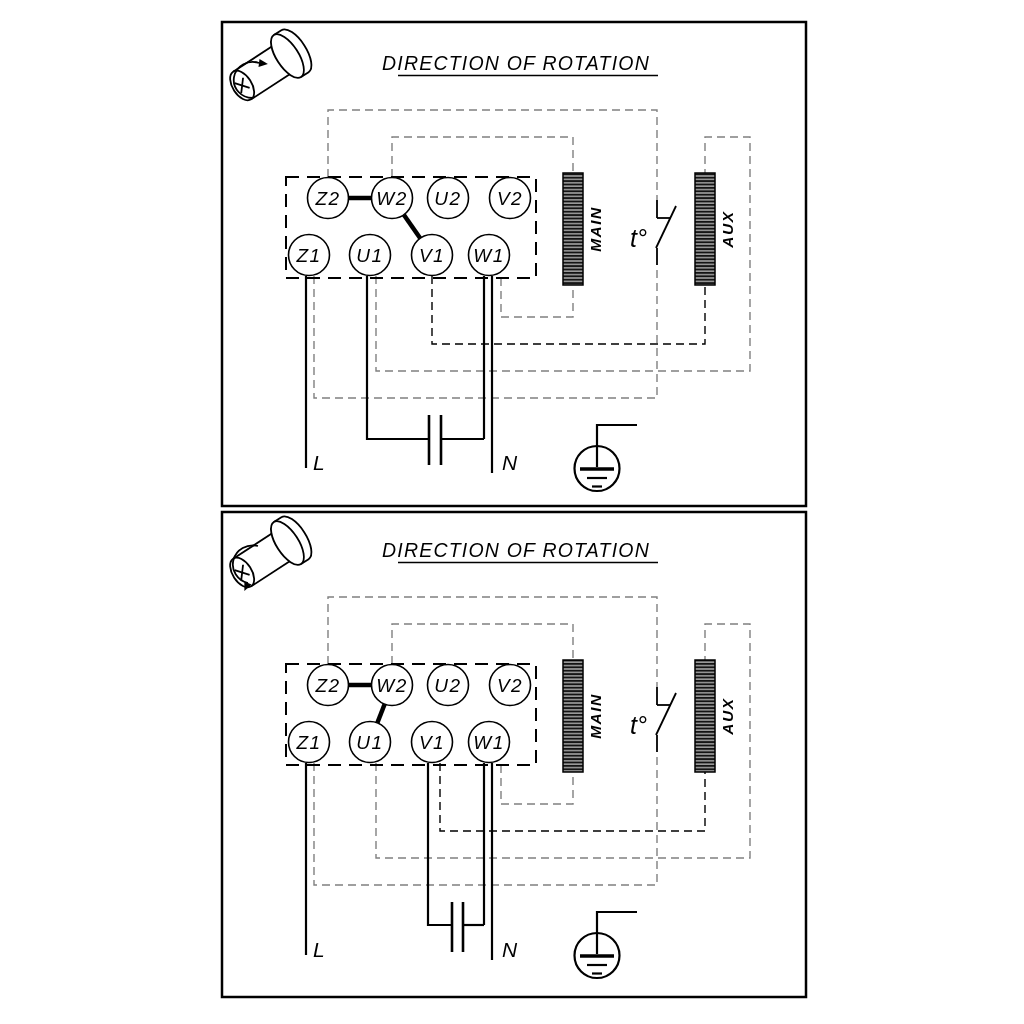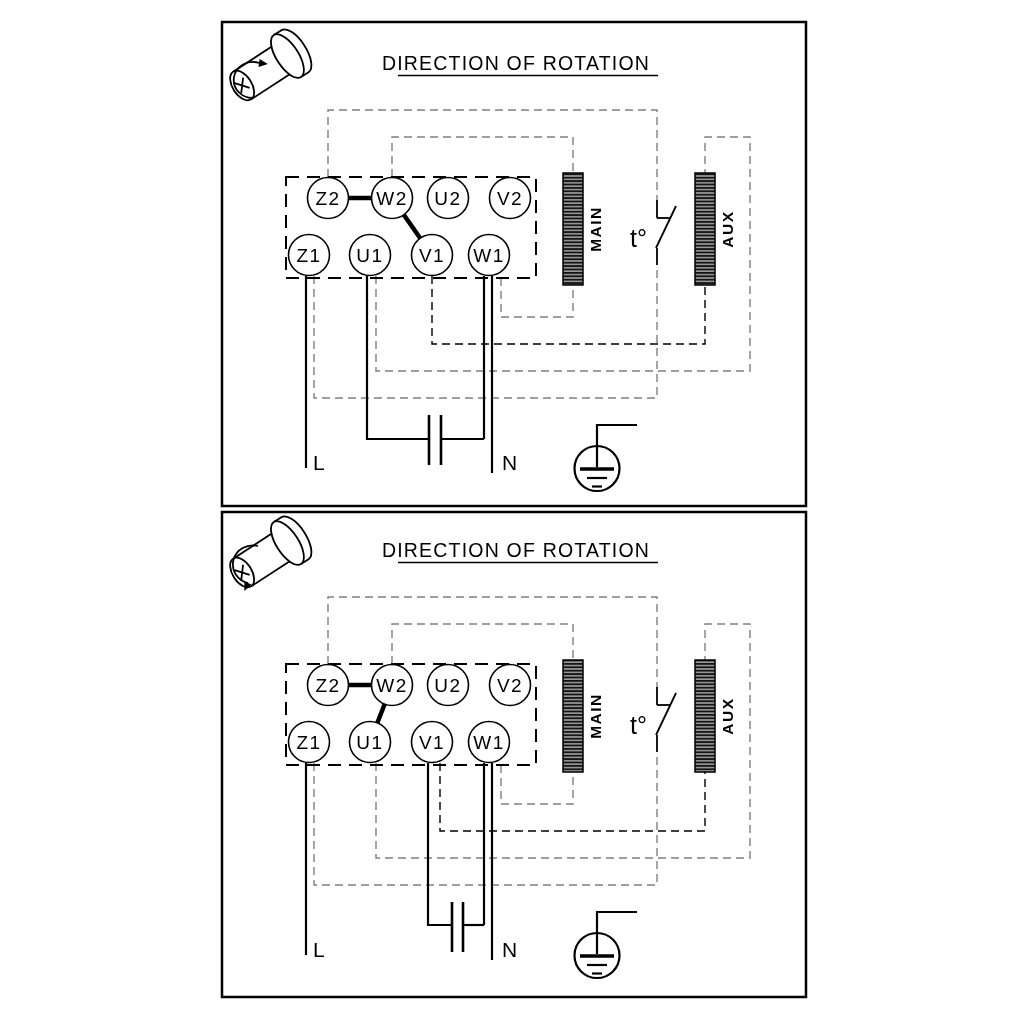--- a/index.html
+++ b/index.html
@@ -1,16 +1,16 @@
 <!DOCTYPE html>
 <html><head>
 <meta charset="utf-8">
 <style>
   html,body{margin:0;padding:0;background:#ffffff;}
-  .stage{width:1024px;height:1024px;position:relative;background:#a16207;}
+  .stage{width:1024px;height:1024px;position:relative;background:#a16207;font-style:italic;}
   svg text{font-family:"Liberation Sans", sans-serif;fill:#000;}
   .title{font-size:19.5px;letter-spacing:1.2px;text-anchor:middle;}
   .tlabel{font-size:19px;letter-spacing:1.5px;text-anchor:middle;}
   .wlabel{font-size:15.5px;font-weight:bold;letter-spacing:1.5px;text-anchor:middle;}
   .lnlabel{font-size:21px;}
   .tdeg{font-size:25px;}
   .border{stroke:#000;stroke-width:2.5;fill:none;}
   .box{stroke:#000;stroke-width:2;stroke-dasharray:13 8;fill:none;}
   .gd{stroke:#808080;stroke-width:1.4;stroke-dasharray:8 5;fill:none;}
   .bd{stroke:#000;stroke-width:1.4;stroke-dasharray:8 5;fill:none;}

